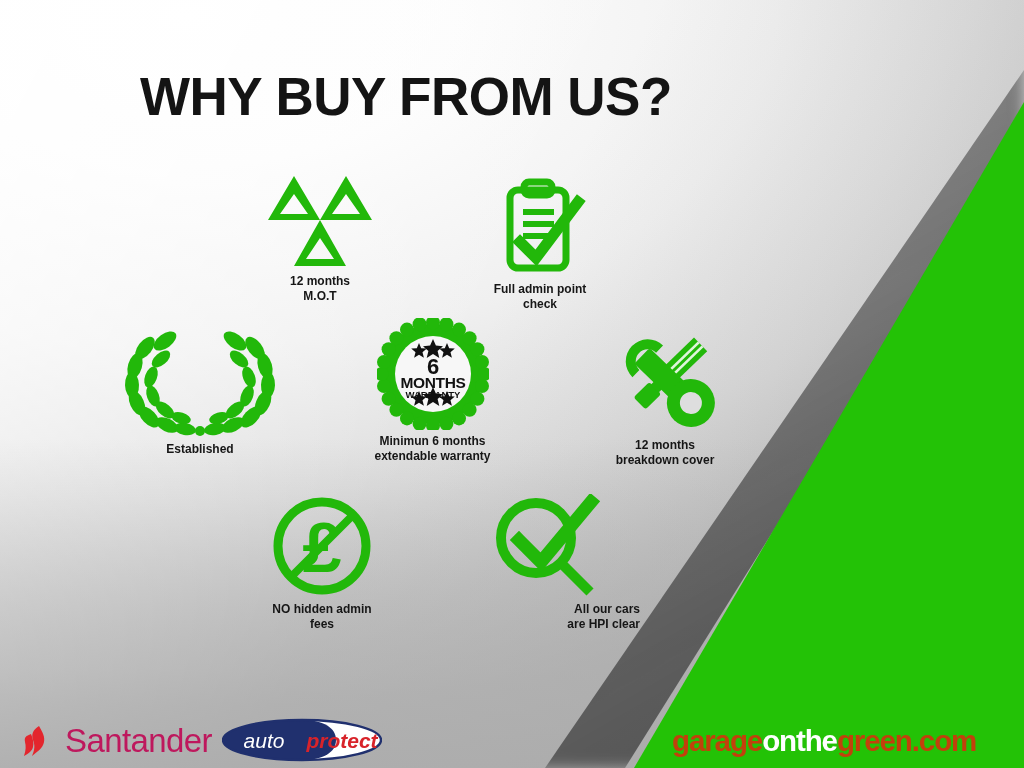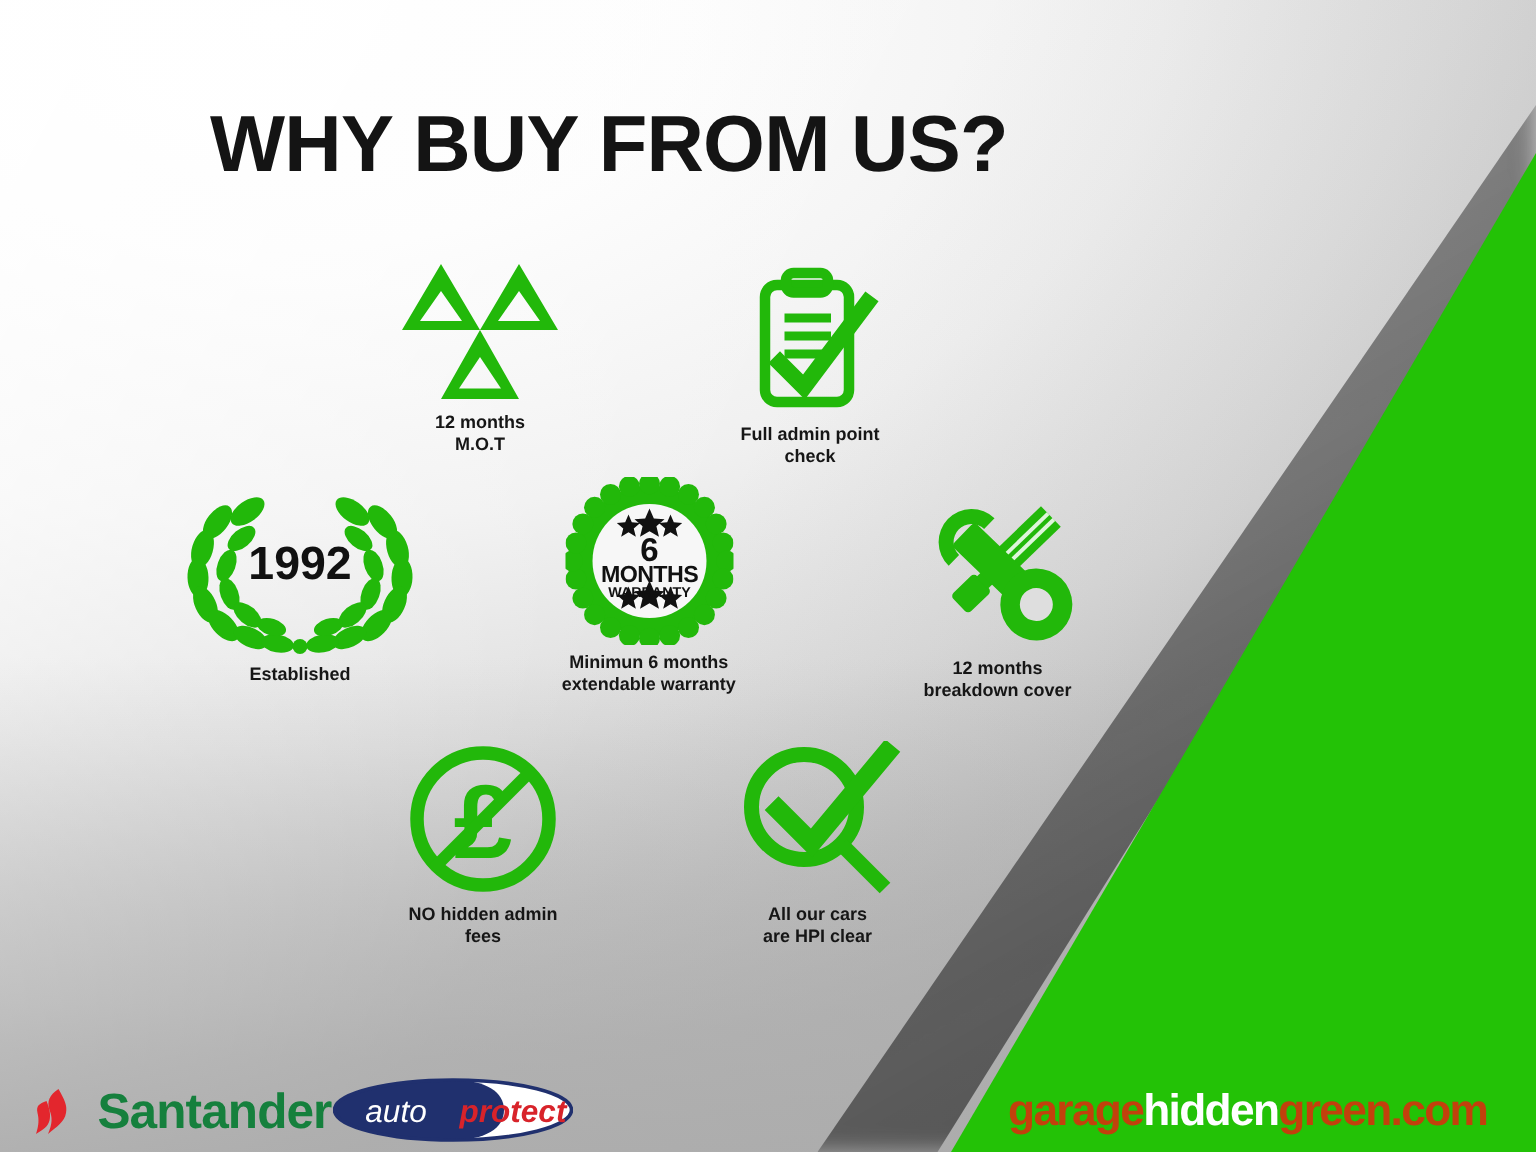--- a/index.html
+++ b/index.html
@@ -88,21 +88,21 @@
     justify-content: center;
   }
 
   
   #f-mot      { left: 225px; top: 172px;  width: 190px; }
   #f-multi    { left: 440px; top: 178px;  width: 200px; }
   #f-est      { left: 100px; top: 326px;  width: 200px; }
   #f-warranty { left: 320px; top: 318px;  width: 225px; }
   #f-break    { left: 565px; top: 322px;  width: 200px; }
   #f-fees     { left: 222px; top: 494px;  width: 200px; }
-  #f-hpi      { left: 450px; top: 494px;  width: 190px; }
+  #f-hpi      { left: 450px; top: 494px;  width: 190px; text-align: right; }
 
   
   .est-stack { position: relative; height: 112px; }
   .est-year {
     position: absolute;
     left: 0; right: 0;
     top: 32px;
     font-size: 31px;
     font-weight: bold;
     color: #111111;
@@ -113,22 +113,22 @@
   .santander {
     position: absolute;
     left: 22px;
     top: 722px;
     display: flex;
     align-items: center;
     gap: 9px;
   }
   .santander-name {
     font-size: 33px;
-    font-weight: bold;
-    color: #15803d;
+    font-weight: normal;
+    color: #be185d;
     letter-spacing: -0.6px;
     font-family: "Liberation Sans", sans-serif;
   }
 
   .autoprotect {
     position: absolute;
     left: 222px;
     top: 718px;
     width: 160px;
     height: 44px;
@@ -226,21 +226,20 @@
               <ellipse cx="46" cy="33" rx="11" ry="6" transform="rotate(-40 46 33)"></ellipse>
               <ellipse cx="36" cy="51" rx="11" ry="6" transform="rotate(-70 36 51)"></ellipse>
               <ellipse cx="38" cy="70" rx="11" ry="6" transform="rotate(-110 38 70)"></ellipse>
               <ellipse cx="50" cy="84" rx="11" ry="6" transform="rotate(-140 50 84)"></ellipse>
               <ellipse cx="66" cy="92" rx="10" ry="5.5" transform="rotate(-163 66 92)"></ellipse>
             </g>
             <circle cx="85" cy="105" r="5"></circle>
           </g>
         </svg>
       </div>
-      <div class="est-year">1992</div>
     </div>
     <div class="caption">Established</div>
   </div>
 
   <div class="feature" id="f-warranty">
     <div class="icon-wrap">
       <svg width="112" height="112" viewBox="0 0 112 112" aria-hidden="true">
         <g fill="#22b80a">
           <circle cx="56" cy="56" r="50"></circle>
           <g>
@@ -352,16 +351,16 @@
     <svg width="160" height="44" viewBox="0 0 160 44" aria-hidden="true">
       <ellipse cx="80" cy="22" rx="79" ry="20" fill="#ffffff"></ellipse>
       <path d="M1 22 a79 20 0 0 1 79 -20 c22 0 34 8 34 20 c0 12 -12 20 -34 20 a79 20 0 0 1 -79 -20 Z" fill="#20306e"></path>
       <ellipse cx="80" cy="22" rx="79" ry="20" fill="none" stroke="#20306e" stroke-width="2.4"></ellipse>
       <text x="42" y="30" text-anchor="middle" font-family="Liberation Sans, sans-serif" font-size="21" font-style="italic" fill="#ffffff">auto</text>
       <text x="120" y="30" text-anchor="middle" font-family="Liberation Sans, sans-serif" font-size="21" font-style="italic" font-weight="bold" fill="#d8232a">protect</text>
     </svg>
   </div>
 
   <div class="site-logo">
-    <span class="dark">garage</span><span class="light">hidden</span><span class="dark">green.com</span>
+    <span class="dark">garage</span><span class="light">onthe</span><span class="dark">green.com</span>
   </div>
 
 </div>
 
 </body></html>

